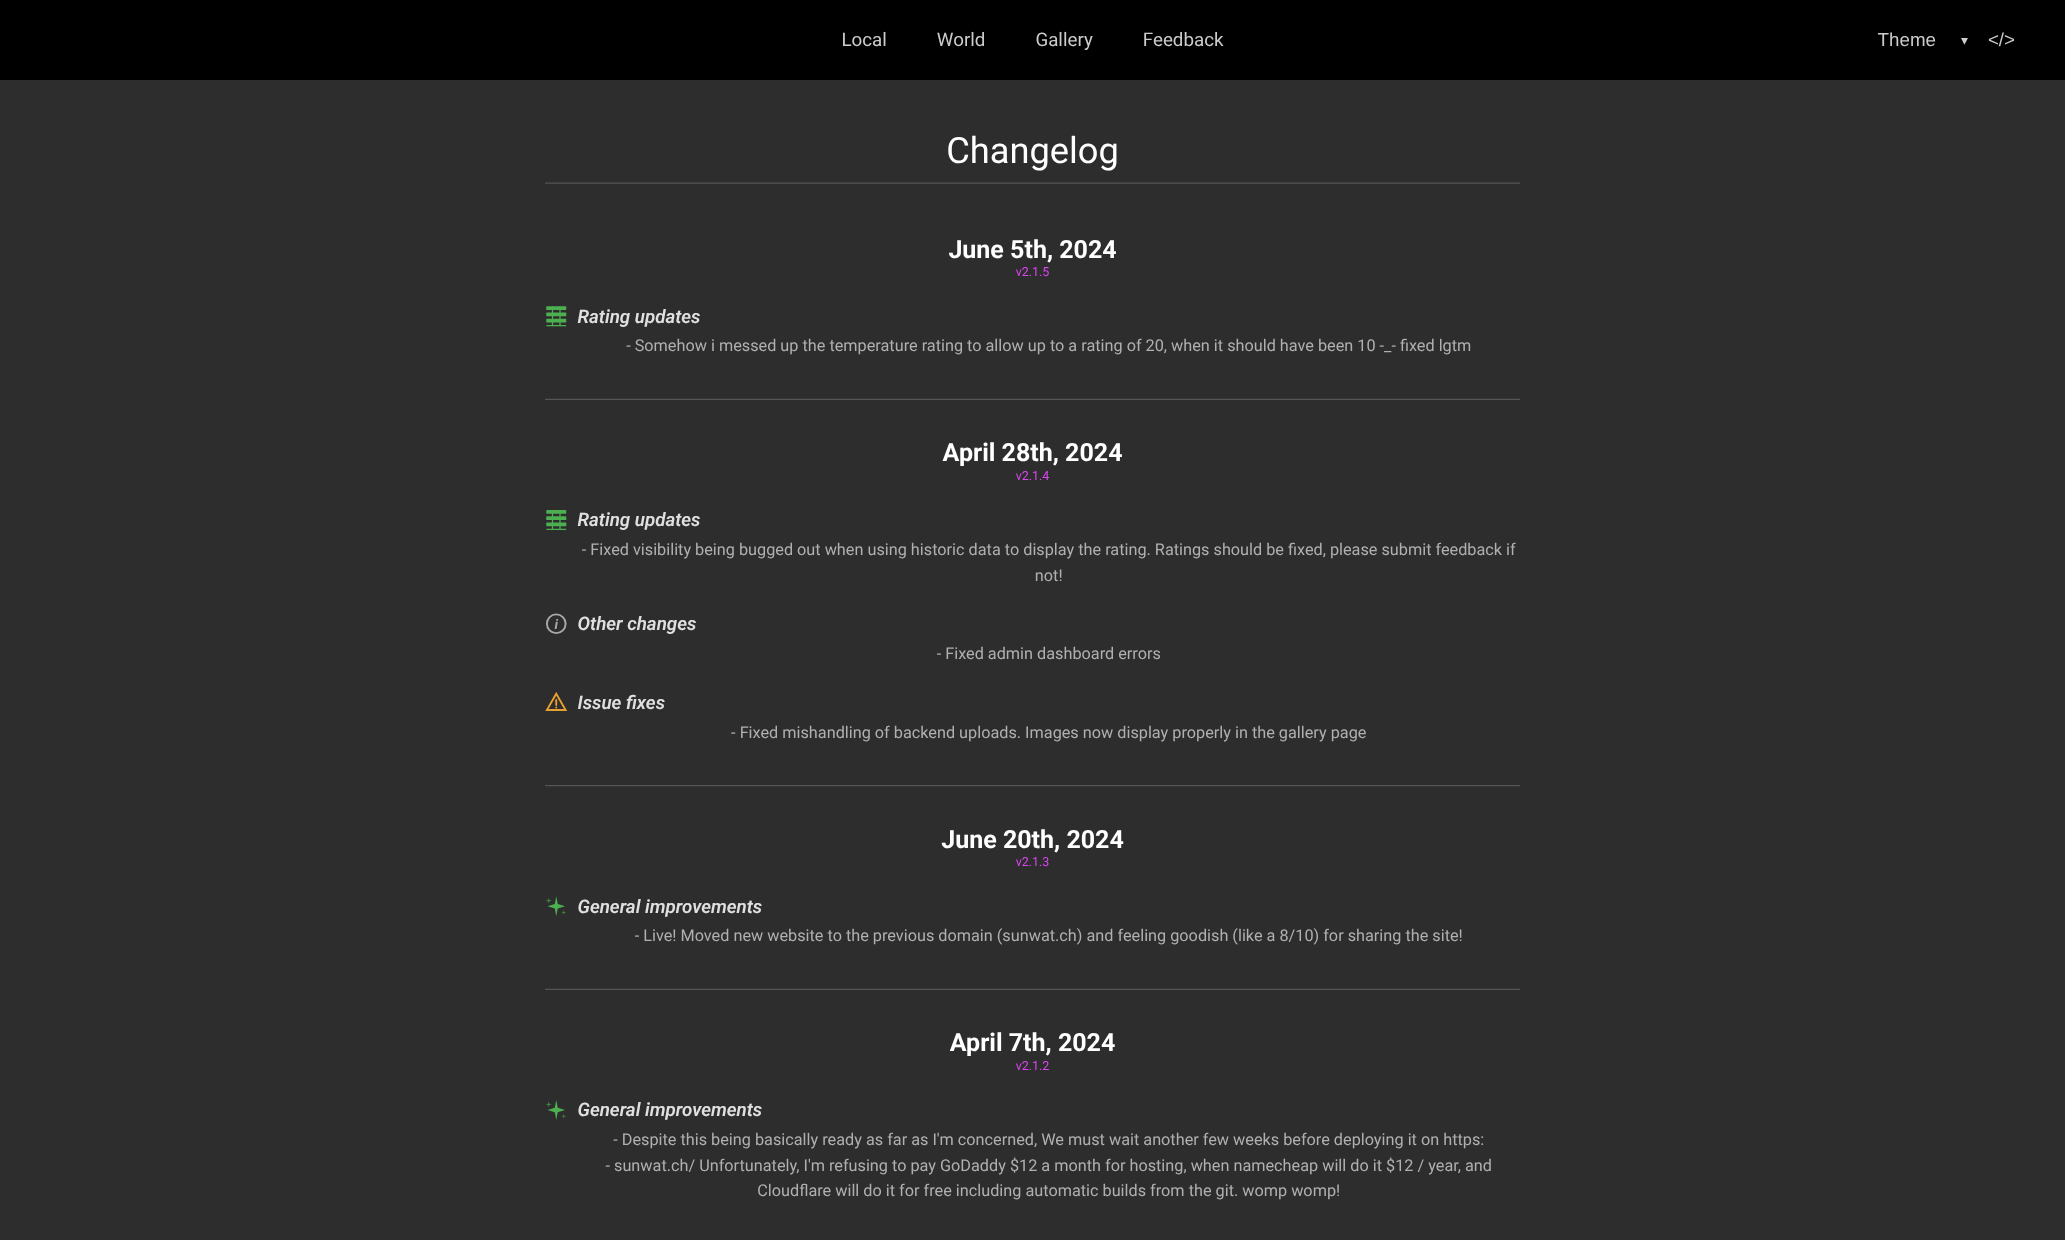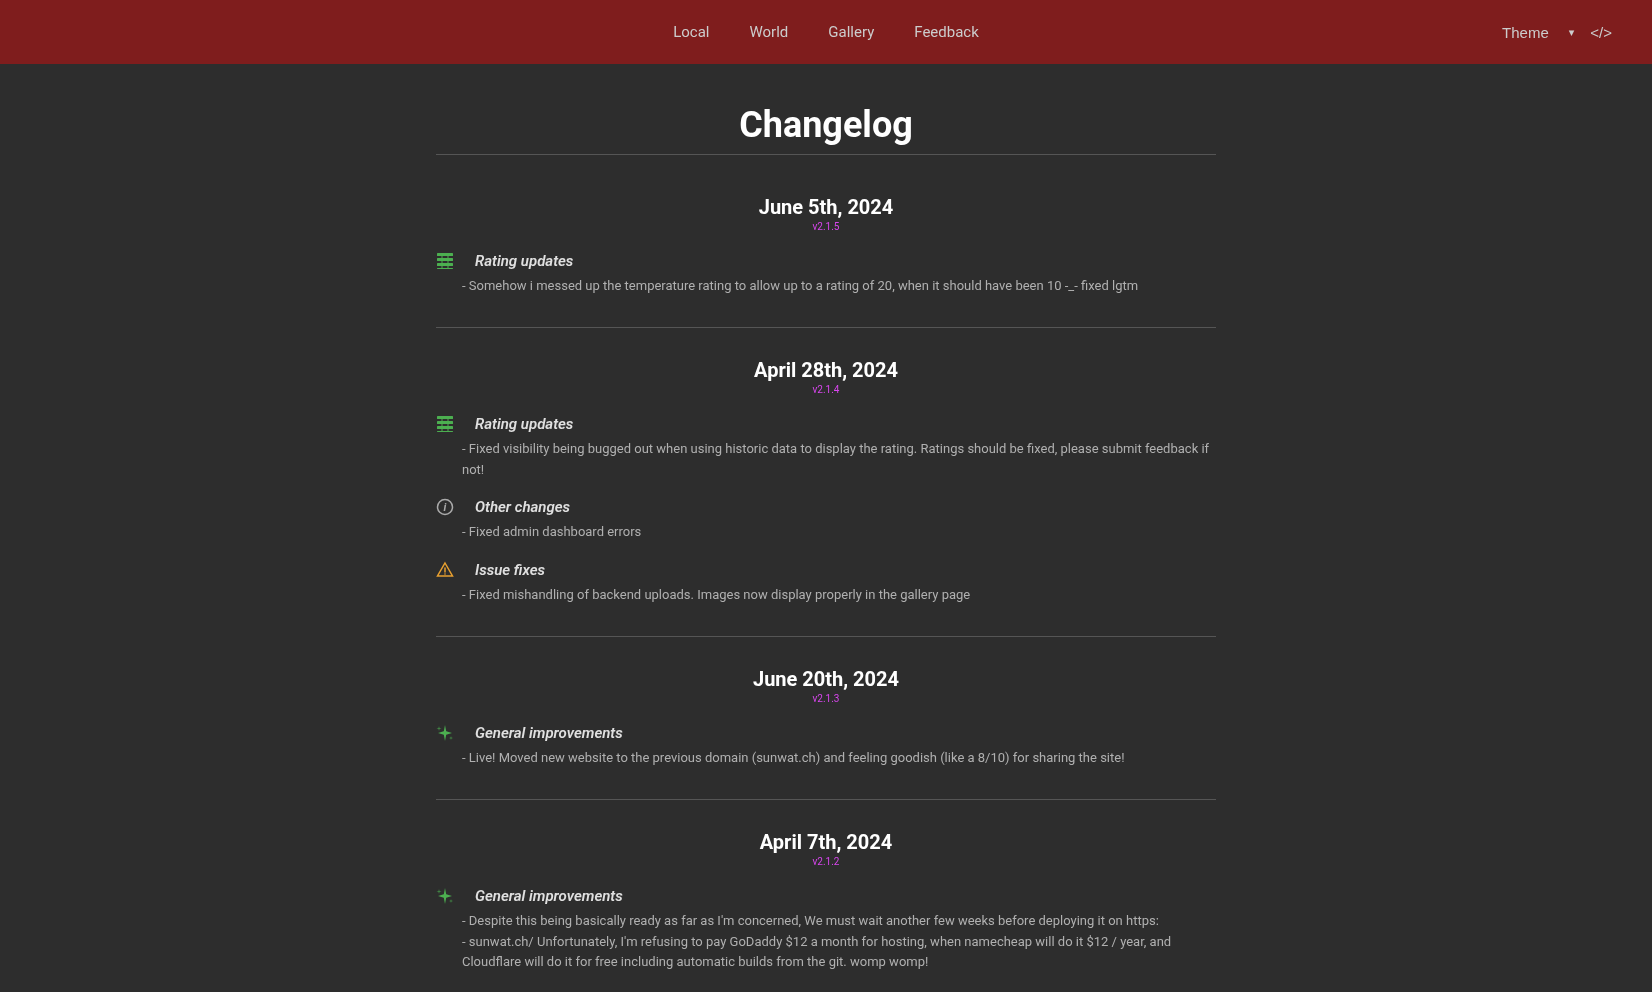--- a/index.html
+++ b/index.html
@@ -11,21 +11,21 @@
     body {
       background-color: #2d2d2d;
       color: #e0e0e0;
       font-family: -apple-system, BlinkMacSystemFont, 'Segoe UI', Roboto, sans-serif;
       font-size: 14px;
       min-height: 992px;
     }
 
     
     nav {
-      background-color: #7f1d1d;
+      background-color: #000000;
       display: flex;
       align-items: center;
       padding: 0 40px;
       height: 64px;
       position: relative;
     }
 
     .nav-links {
       display: flex;
       gap: 40px;
@@ -70,22 +70,22 @@
 
     
     .content {
       max-width: 820px;
       margin: 0 auto;
       padding: 40px 20px 60px;
     }
 
     .page-title {
       text-align: center;
-      font-size: 36px;
-      font-weight: 700;
+      font-size: 29px;
+      font-weight: 400;
       color: #ffffff;
       margin-bottom: 8px;
     }
 
     .title-line {
       border: none;
       border-top: 1px solid #555;
       margin: 0 auto 40px;
       width: 100%;
     }
@@ -116,33 +116,34 @@
     }
 
     
     .section {
       margin-bottom: 18px;
     }
 
     .section-title {
       display: flex;
       align-items: flex-end;
-      gap: 21px;
+      gap: 8px;
       font-size: 15px;
       font-style: italic;
       font-weight: 600;
       color: #e0e0e0;
       margin-bottom: 6px;
     }
 
     .section-body {
       color: #b0b0b0;
       font-size: 13px;
       line-height: 1.6;
       padding-left: 26px;
+      text-align: center;
     }
 
     
     .svg-icon {
       display: inline-block;
       vertical-align: middle;
     }
   </style>
 </head>
 <body>

